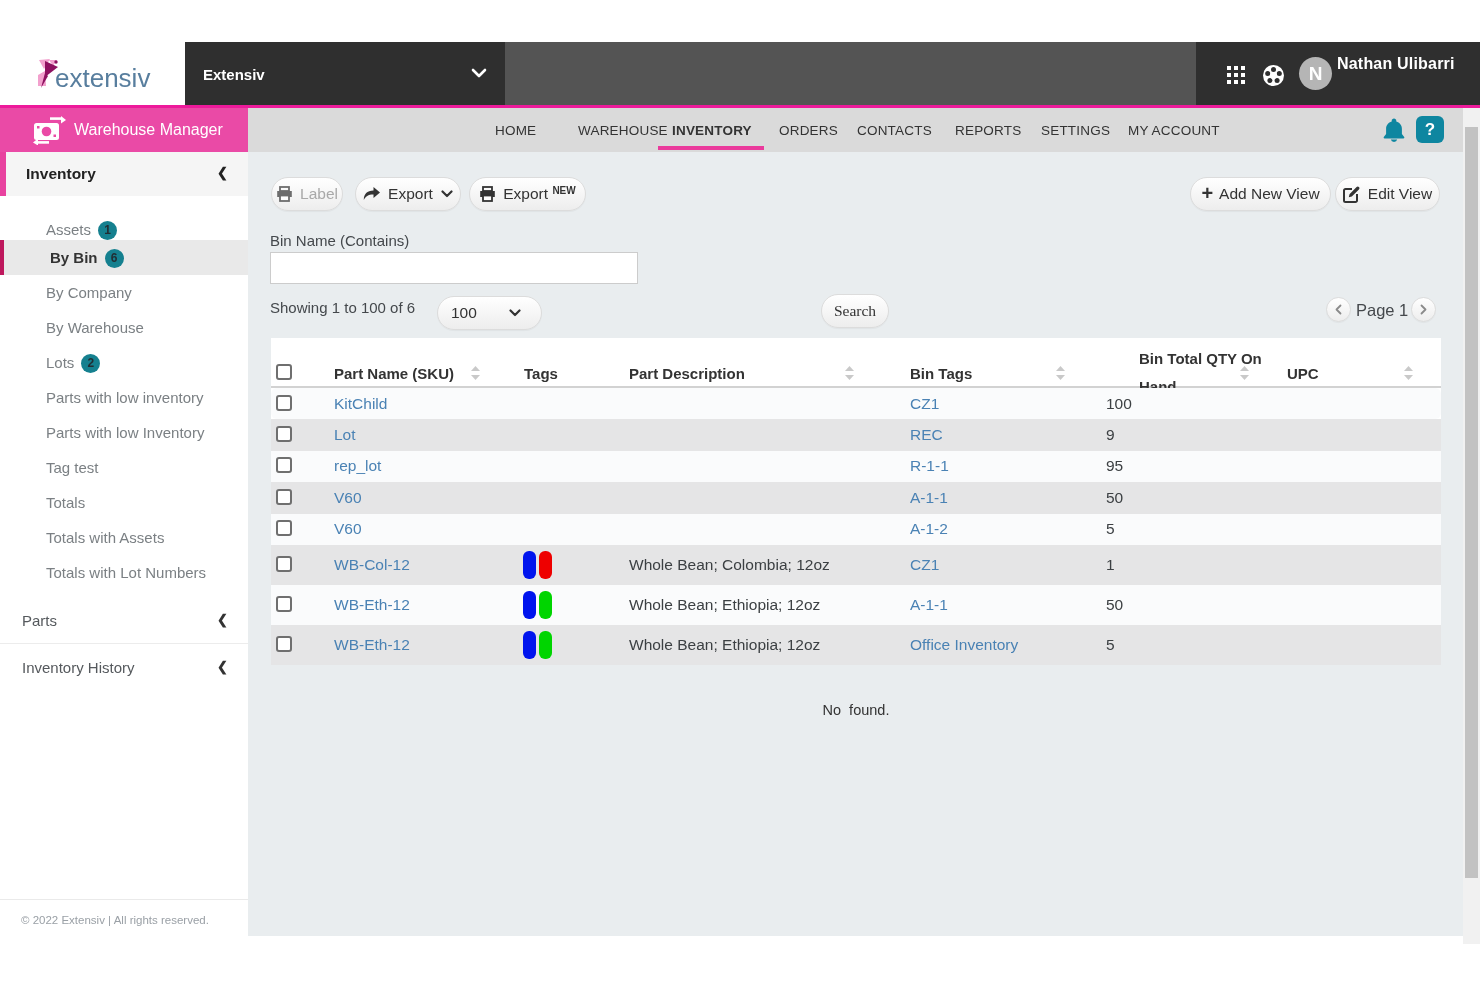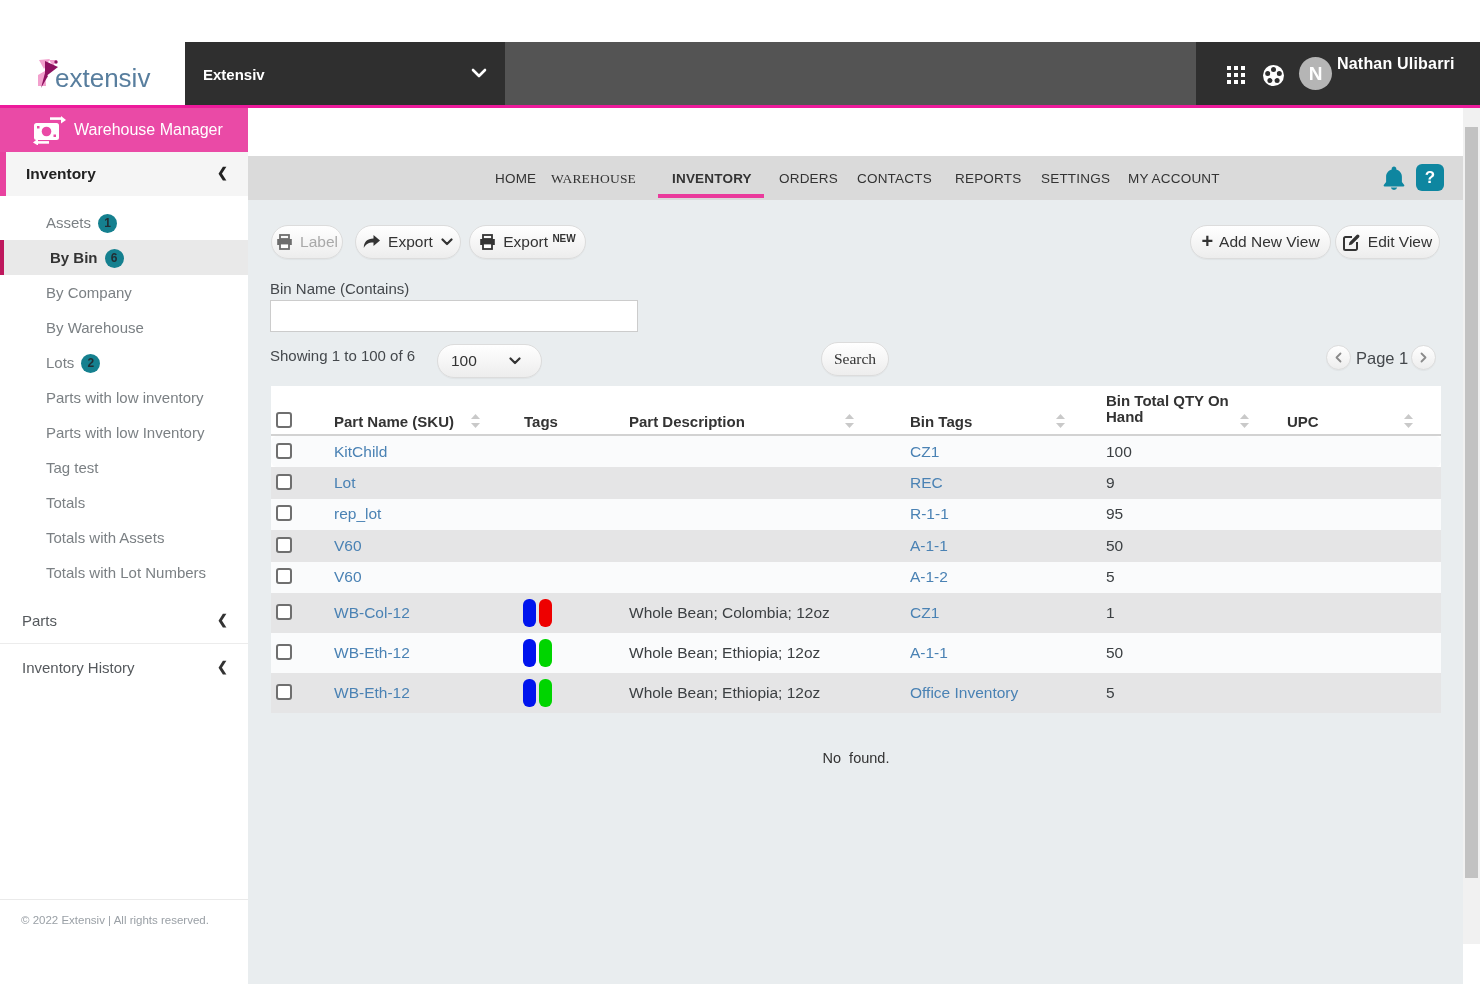--- a/index.html
+++ b/index.html
@@ -30,21 +30,21 @@
 .sitem { position:absolute; left:0; width:248px; height:35px; font-size:15px; color:#7b8084; line-height:35px; padding-left:46px; }
 .sitem.sel { background:#e9e9e9; border-left:4px solid #be185d; font-weight:bold; color:#333; padding-left:46px; }
 .badge { display:inline-block; min-width:19px; height:19px; border-radius:10px; background:#15808f; color:#222d33; font-size:12px; font-weight:bold; text-align:center; line-height:19px; vertical-align:middle; margin-left:7px; position:relative; top:-1px; }
 .plainsec { position:absolute; left:0; width:248px; height:44px; background:#fff; border-top:1px solid #ececec; }
 .plainsec .t { position:absolute; left:22px; top:12px; font-size:15px; color:#55595d; }
 .plainsec .ch { position:absolute; right:20px; top:12px; font-size:13px; color:#333; font-weight:bold; }
 #sfoot { position:absolute; left:0; top:791px; width:248px; border-top:1px solid #eaeaea; }
 #sfoot .t { position:absolute; left:21px; top:14px; font-size:11.5px; color:#9aa0a6; width:240px; }
 
 
-#main { left:248px; top:108px; width:1215px; height:828px; background:#e9edef;margin-top:48px; }
+#main { left:248px; top:108px; width:1215px; height:828px; background:#e9edef; }
 #nav { position:absolute; left:0; top:0; width:1215px; height:44px; background:#dadada; }
 .navitem { position:absolute; top:15px; font-size:13.5px; color:#333; letter-spacing:0.2px; }
 #inv-under { position:absolute; left:410px; top:38px; width:106px; height:4px; background:#ea3a9c; }
 #qbox { position:absolute; left:1168px; top:8px; width:28px; height:27px; background:#0e86a0; border-radius:6px; color:#fff; font-weight:bold; font-size:17px; text-align:center; line-height:27px; }
 
 .pill { position:absolute; height:34px; border-radius:17px; background:linear-gradient(#ffffff,#ededed); border:1px solid #dcdcdc; font-size:15.5px; color:#333; display:flex; align-items:center; justify-content:center; box-shadow:0 1px 1px rgba(0,0,0,0.04); }
 
 #lbl-binname { position:absolute; left:22px; top:124px; font-size:15px; color:#44484c; }
 #input-bin { position:absolute; left:22px; top:144px; width:368px; height:32px; background:#fff; border:1px solid #ccc; }
 #showing { position:absolute; left:22px; top:191px; font-size:15px; color:#44484c; }
@@ -132,21 +132,21 @@
         <polygon points="28,0 33,4 28,7.5" fill="#fff"></polygon>
         <path d="M16 26.4 h-11" stroke="#fff" stroke-width="2.6"></path>
         <polygon points="5,22.5 0,26.5 5,29.5" fill="#fff"></polygon>
       </svg>
       <div class="t">Warehouse Manager</div>
     </div>
     <div class="secrow" style="top:44px; border-left:6px solid #e8429f;">
       <div class="t" style="left:20px;">Inventory</div>
       <div class="ch">❮</div>
     </div>
-    <div class="sitem" style="top:97px;">Assets<span class="badge">1</span></div>
+    <div class="sitem" style="top:104px;">Assets<span class="badge">1</span></div>
     <div class="sitem sel" style="top:132px;">By Bin<span class="badge">6</span></div>
     <div class="sitem" style="top:202px;">By Warehouse</div>
     <div class="sitem" style="top:167px;">By Company</div>
     <div class="sitem" style="top:237px;">Lots<span class="badge">2</span></div>
     <div class="sitem" style="top:272px;">Parts with low inventory</div>
     <div class="sitem" style="top:307px;">Parts with low Inventory</div>
     <div class="sitem" style="top:342px;">Tag test</div>
     <div class="sitem" style="top:377px;">Totals</div>
     <div class="sitem" style="top:447px;">Totals with Lot Numbers</div>
     <div class="sitem" style="top:412px;">Totals with Assets</div>
@@ -159,21 +159,21 @@
       <div class="ch" style="top:15px;">❮</div>
     </div>
     <div id="sfoot">
         <div class="t">© 2022 Extensiv | All rights reserved.</div>
       </div>
   </div>
 
   <div class="abs" id="main">
     <div id="nav">
       <div class="navitem" style="left:247px;">HOME</div>
-      <div class="navitem" style="left:303px;font-family:Liberation Serif, serif;">WAREHOUSE</div>
+      <div class="navitem" style="left:330px;">WAREHOUSE</div>
       <div class="navitem" style="left:424px; font-weight:bold;">INVENTORY</div>
       <div class="navitem" style="left:531px;">ORDERS</div>
       <div class="navitem" style="left:609px;">CONTACTS</div>
       <div class="navitem" style="left:707px;">REPORTS</div>
       <div class="navitem" style="left:793px;">SETTINGS</div>
       <div class="navitem" style="left:880px;">MY ACCOUNT</div>
       <div id="inv-under"></div>
       <svg style="position:absolute;left:1134px;top:9px" width="24" height="26" viewBox="0 0 24 26">
         <path d="M12 1.5 c1.3 0 2.3 1 2.3 2.2 v0.7 c3.3 0.9 5.6 3.8 5.6 7.3 v5.2 l2.3 3.2 c0.4 0.6 0 1.3 -0.8 1.3 H2.6 c-0.8 0 -1.2 -0.7 -0.8 -1.3 l2.3 -3.2 v-5.2 c0 -3.5 2.3 -6.4 5.6 -7.3 v-0.7 c0 -1.2 1 -2.2 2.3 -2.2 z" fill="#0e86a0"></path>
         <path d="M8.8 22.5 a3.3 3.3 0 0 0 6.4 0 z" fill="#0e86a0"></path>
@@ -253,21 +253,21 @@
         <div class="hc" style="left:358px; top:27px;">Part Description</div>
         <svg class="sort" style="left:574px; top:28px;" viewBox="0 0 9 14">
             <polygon points="4.5,0 9,5 0,5" fill="#c9c9c9"></polygon>
             <polygon points="4.5,14 9,9 0,9" fill="#c9c9c9"></polygon>
           </svg>
         <div class="hc" style="left:639px; top:27px;">Bin Tags</div>
         <svg class="sort" style="left:785px; top:28px;" viewBox="0 0 9 14">
             <polygon points="4.5,0 9,5 0,5" fill="#c9c9c9"></polygon>
             <polygon points="4.5,14 9,9 0,9" fill="#c9c9c9"></polygon>
           </svg>
-        <div class="hc" style="left:835px; top:7px; line-height:16px;">Bin Total QTY On<br>Hand</div>
+        <div class="hc" style="left:868px; top:7px; line-height:28px;">Bin Total QTY On<br>Hand</div>
         <svg class="sort" style="left:969px; top:28px;" viewBox="0 0 9 14">
             <polygon points="4.5,0 9,5 0,5" fill="#c9c9c9"></polygon>
             <polygon points="4.5,14 9,9 0,9" fill="#c9c9c9"></polygon>
           </svg>
         <div class="hc" style="left:1016px; top:27px;">UPC</div>
         <svg class="sort" style="left:1133px; top:28px;" viewBox="0 0 9 14">
             <polygon points="4.5,0 9,5 0,5" fill="#c9c9c9"></polygon>
             <polygon points="4.5,14 9,9 0,9" fill="#c9c9c9"></polygon>
           </svg>
       </div>

